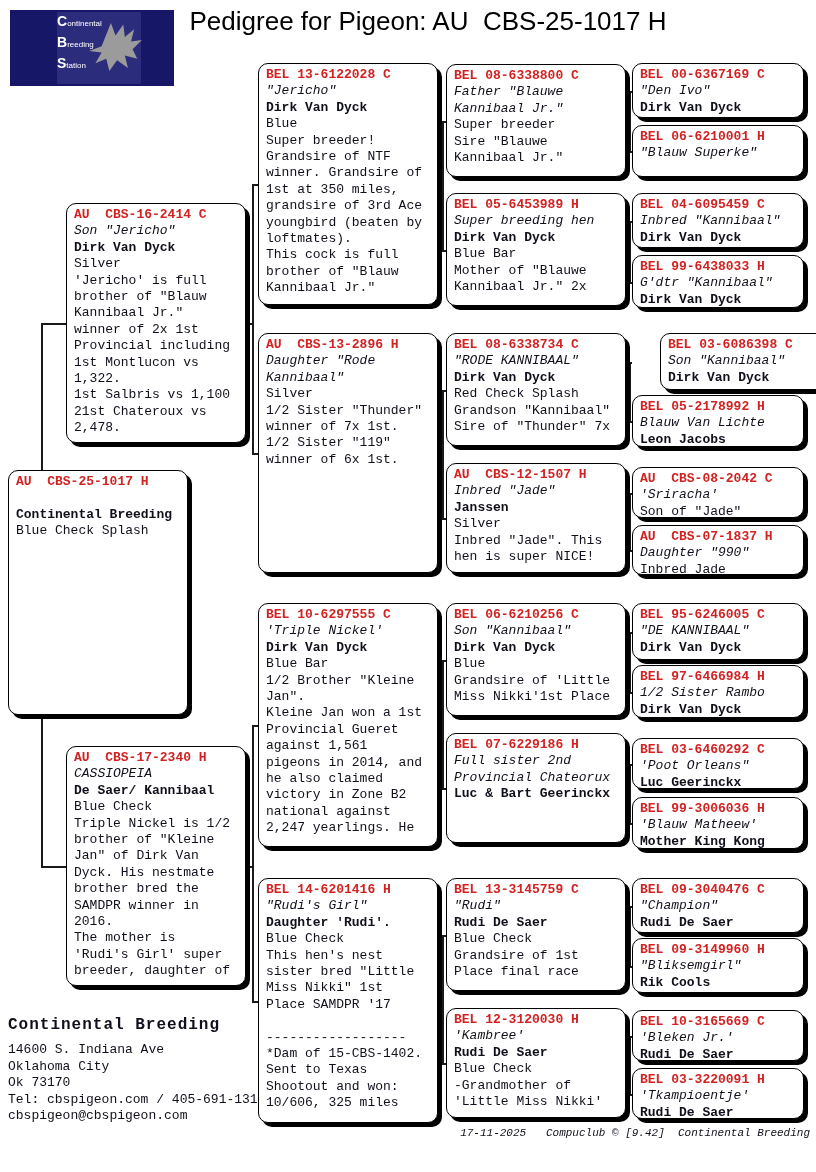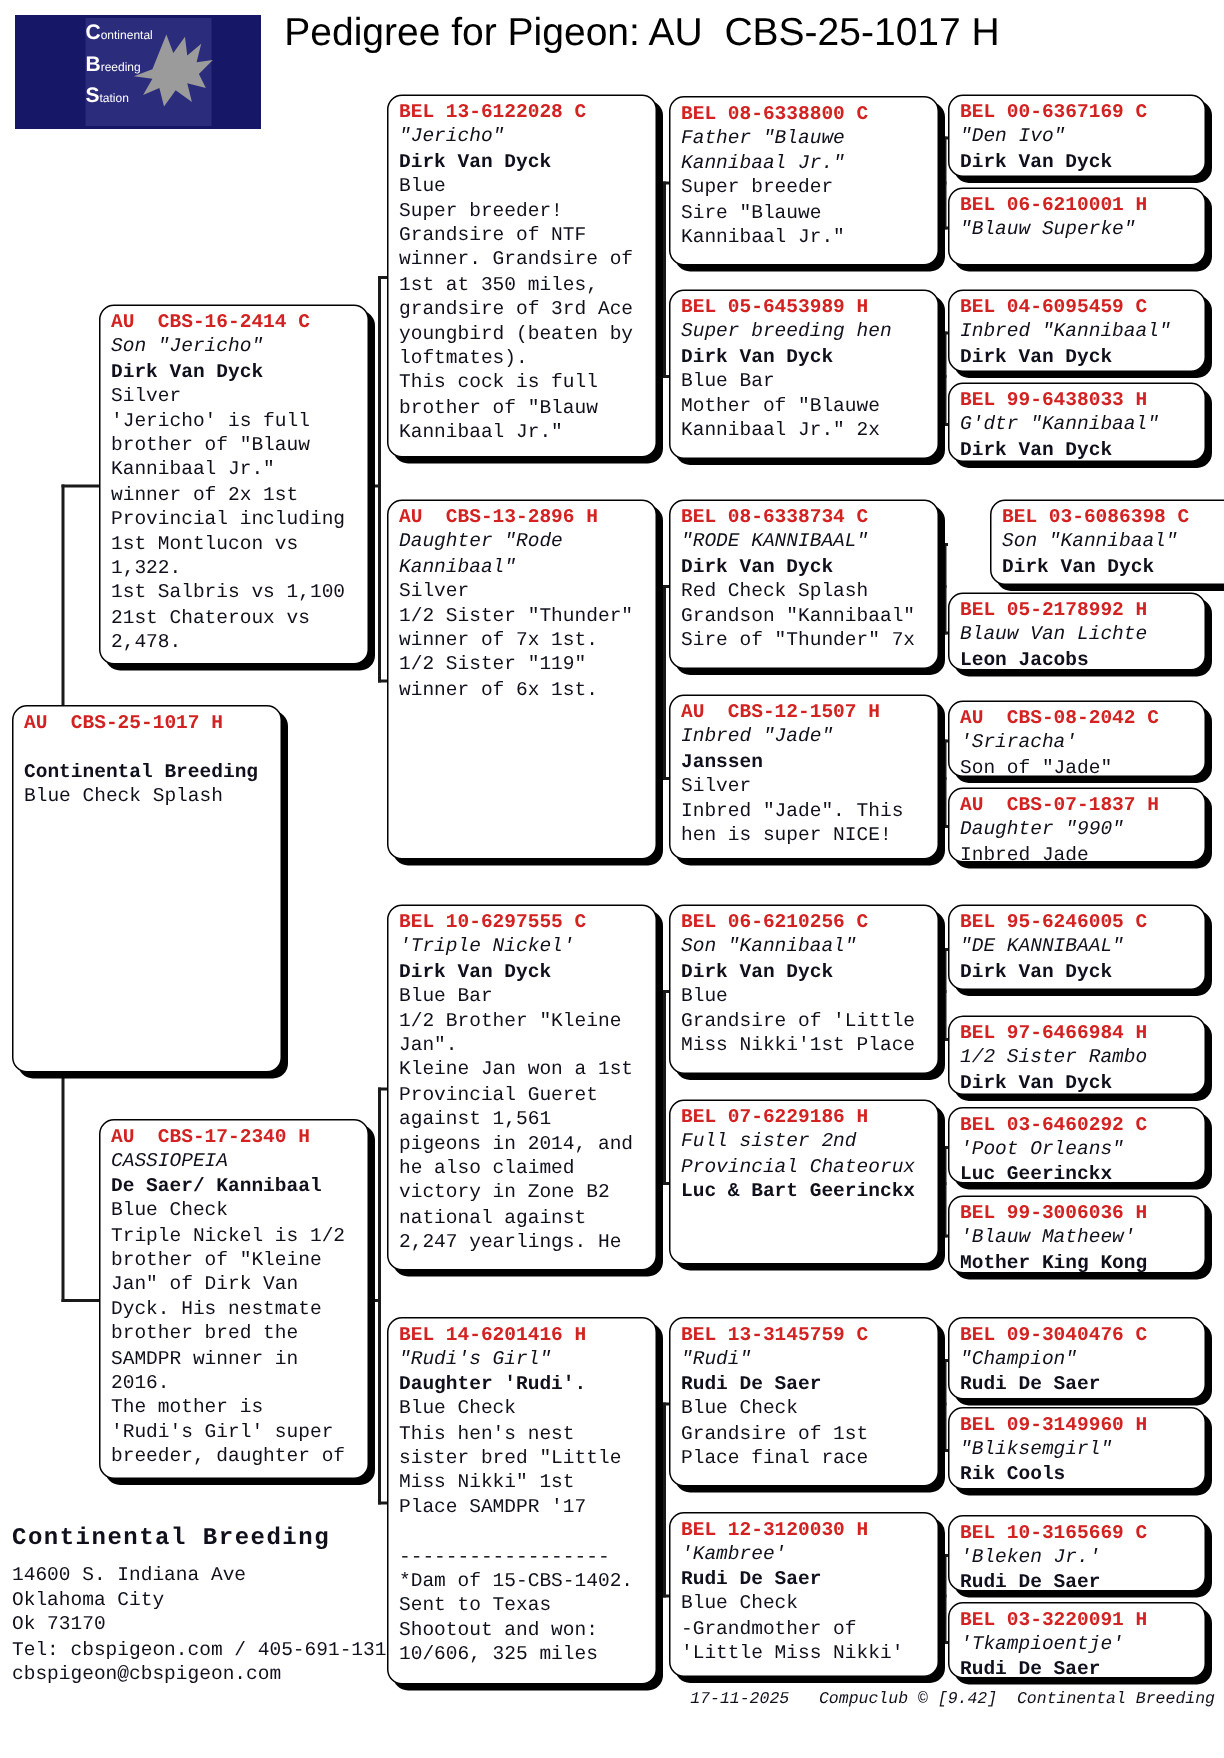--- a/index.html
+++ b/index.html
@@ -309,21 +309,21 @@
       <div class="pbox" style="left: 632px; top: 525px; width: 172px; height: 50px;">
         <div class="ring">AU  CBS-07-1837 H</div>
         <div class="pname">Daughter "990"</div>
         <div class="pbody">Inbred Jade</div>
       </div>
       <div class="pbox" style="left: 632px; top: 603px; width: 172px; height: 57px;">
         <div class="ring">BEL 95-6246005 C</div>
         <div class="pname">"DE KANNIBAAL"</div>
         <div class="pfancier">Dirk Van Dyck</div>
       </div>
-      <div class="pbox" style="left: 632px; top: 665px; width: 172px; height: 53px; margin-top: 12px;">
+      <div class="pbox" style="left: 632px; top: 665px; width: 172px; height: 53px;">
         <div class="ring">BEL 97-6466984 H</div>
         <div class="pname">1/2 Sister Rambo</div>
         <div class="pfancier">Dirk Van Dyck</div>
       </div>
       <div class="pbox" style="left: 632px; top: 738px; width: 172px; height: 51px;">
         <div class="ring">BEL 03-6460292 C</div>
         <div class="pname">'Poot Orleans"</div>
         <div class="pfancier">Luc Geerinckx</div>
       </div>
       <div class="pbox" style="left: 632px; top: 797px; width: 172px; height: 52px;">

